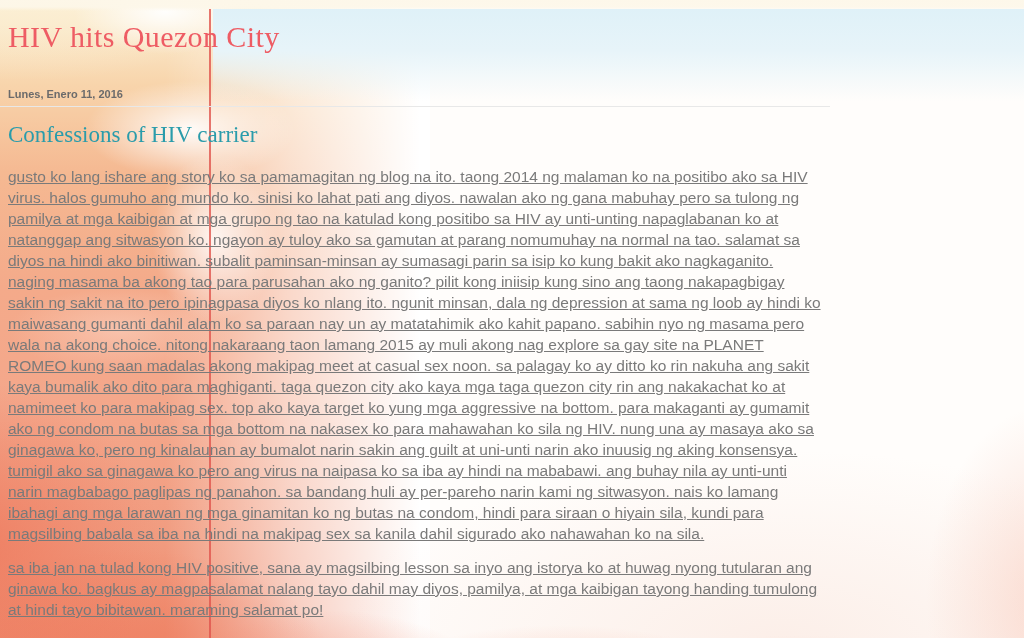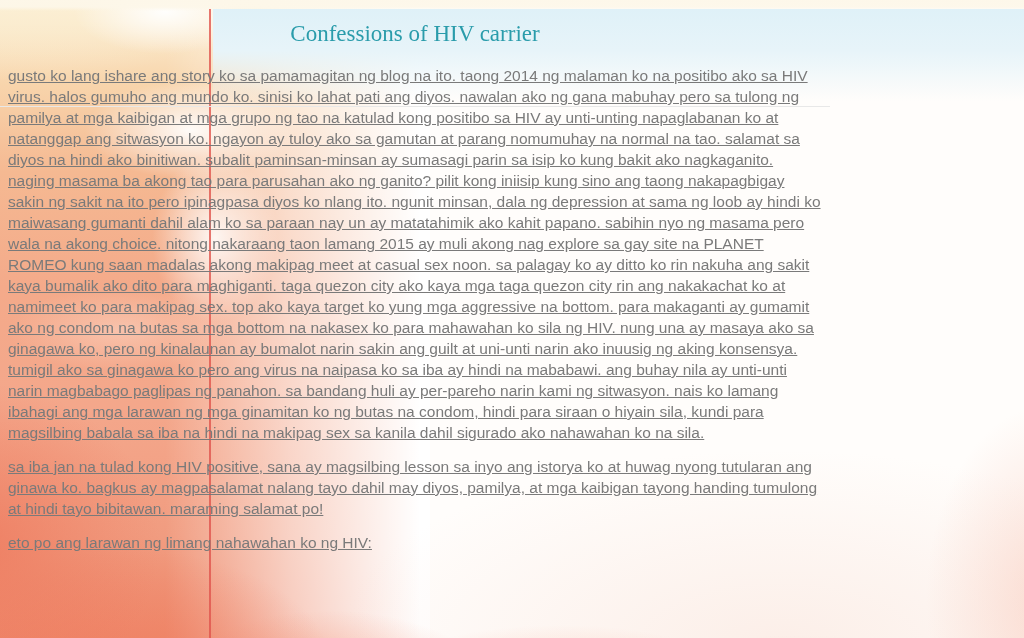--- a/index.html
+++ b/index.html
@@ -57,40 +57,41 @@
     margin-top:33px;
     font-size:11px;line-height:13px;font-weight:bold;
     color:var(--date-text,#6b6b6b);
   }
   .post-title{
     margin:20px 0 0;
     font-family:"Liberation Serif", serif;font-weight:400;
     font-size:23px;line-height:28px;
     color:var(--post-title,#2a9cab);
     cursor:pointer;
-    text-align:center;
   }
   .post-body{
     margin-top:17px;
     font-size:15.5px;line-height:21px;
     color:var(--body-text,#7a7a7a);
   }
   .post-body p{margin:0 0 13px;text-decoration:underline;}
 </style>
 </head>
 <body>
 
 <div class="bg-left"></div>
 <div class="bg"></div>
 <div class="sky-panel"></div>
 <div class="accent-line"></div>
 <div class="date-divider"></div>
 
 <div class="content">
+  <h1 class="blog-title">HIV hits Quezon City</h1>
 
+  <div class="post-date">Lunes, Enero 11, 2016</div>
 
   <h2 class="post-title">Confessions of HIV carrier</h2>
 
   <div class="post-body">
     <p>gusto ko lang ishare ang story ko sa pamamagitan ng blog na ito. taong 2014 ng malaman ko na positibo ako sa HIV virus. halos gumuho ang mundo ko. sinisi ko lahat pati ang diyos. nawalan ako ng gana mabuhay pero sa tulong ng pamilya at mga kaibigan at mga grupo ng tao na katulad kong positibo sa HIV ay unti-unting napaglabanan ko at natanggap ang sitwasyon ko. ngayon ay tuloy ako sa gamutan at parang nomumuhay na normal na tao. salamat sa diyos na hindi ako binitiwan. subalit paminsan-minsan ay sumasagi parin sa isip ko kung bakit ako nagkaganito. naging masama ba akong tao para parusahan ako ng ganito? pilit kong iniisip kung sino ang taong nakapagbigay sakin ng sakit na ito pero ipinagpasa diyos ko nlang ito. ngunit minsan, dala ng depression at sama ng loob ay hindi ko maiwasang gumanti dahil alam ko sa paraan nay un ay matatahimik ako kahit papano. sabihin nyo ng masama pero wala na akong choice. nitong nakaraang taon lamang 2015 ay muli akong nag explore sa gay site na PLANET ROMEO kung saan madalas akong makipag meet at casual sex noon. sa palagay ko ay ditto ko rin nakuha ang sakit kaya bumalik ako dito para maghiganti. taga quezon city ako kaya mga taga quezon city rin ang nakakachat ko at namimeet ko para makipag sex. top ako kaya target ko yung mga aggressive na bottom. para makaganti ay gumamit ako ng condom na butas sa mga bottom na nakasex ko para mahawahan ko sila ng HIV. nung una ay masaya ako sa ginagawa ko, pero ng kinalaunan ay bumalot narin sakin ang guilt at uni-unti narin ako inuusig ng aking konsensya. tumigil ako sa ginagawa ko pero ang virus na naipasa ko sa iba ay hindi na mababawi. ang buhay nila ay unti-unti narin magbabago paglipas ng panahon. sa bandang huli ay per-pareho narin kami ng sitwasyon. nais ko lamang ibahagi ang mga larawan ng mga ginamitan ko ng butas na condom, hindi para siraan o hiyain sila, kundi para magsilbing babala sa iba na hindi na makipag sex sa kanila dahil sigurado ako nahawahan ko na sila.</p>
     <p>sa iba jan na tulad kong HIV positive, sana ay magsilbing lesson sa inyo ang istorya ko at huwag nyong tutularan ang ginawa ko. bagkus ay magpasalamat nalang tayo dahil may diyos, pamilya, at mga kaibigan tayong handing tumulong at hindi tayo bibitawan. maraming salamat po!</p>
     <p>eto po ang larawan ng limang nahawahan ko ng HIV:</p>
     <p class="footer-lines">
       </p>
 

